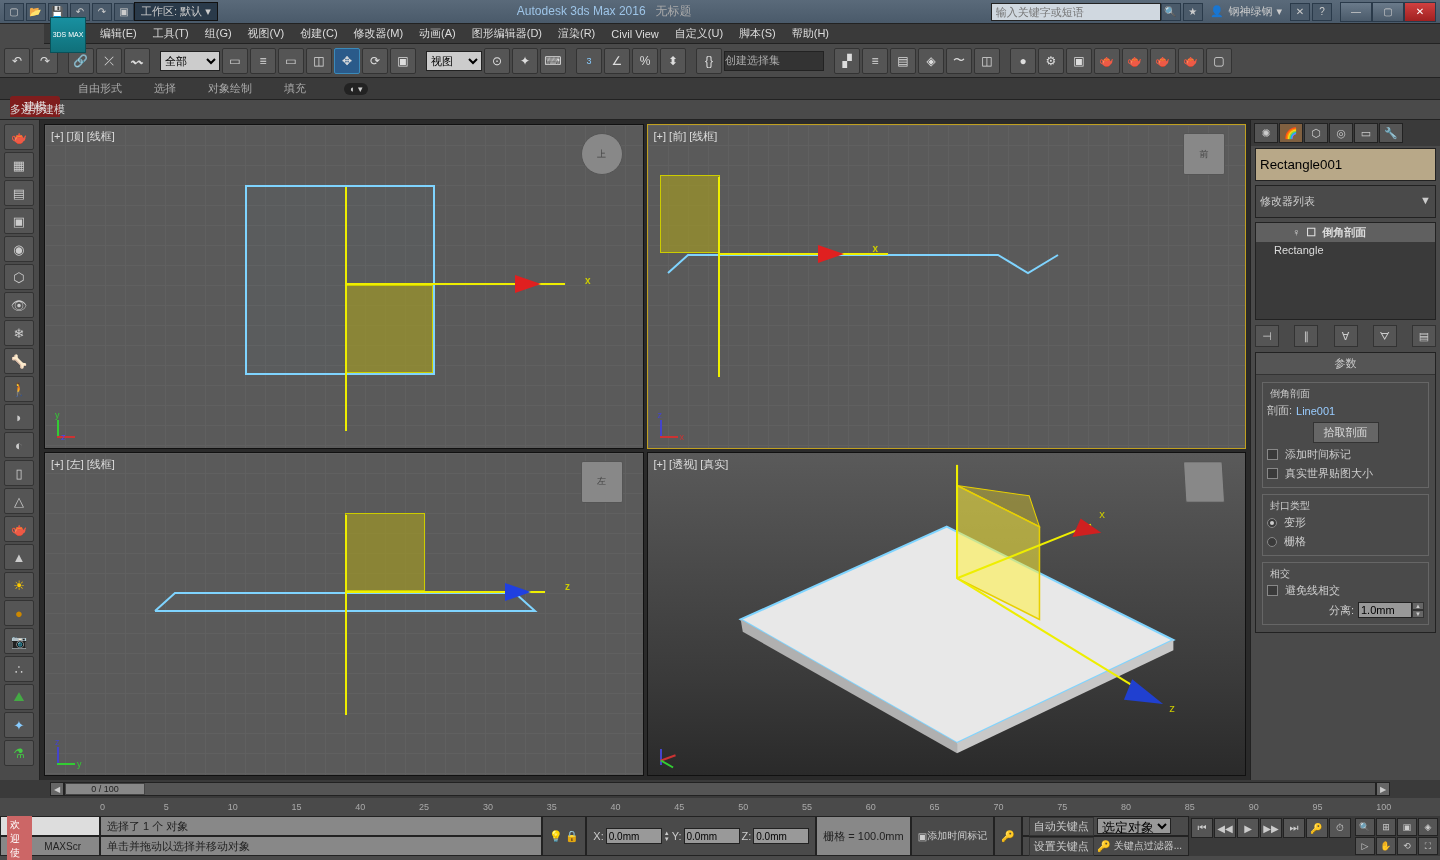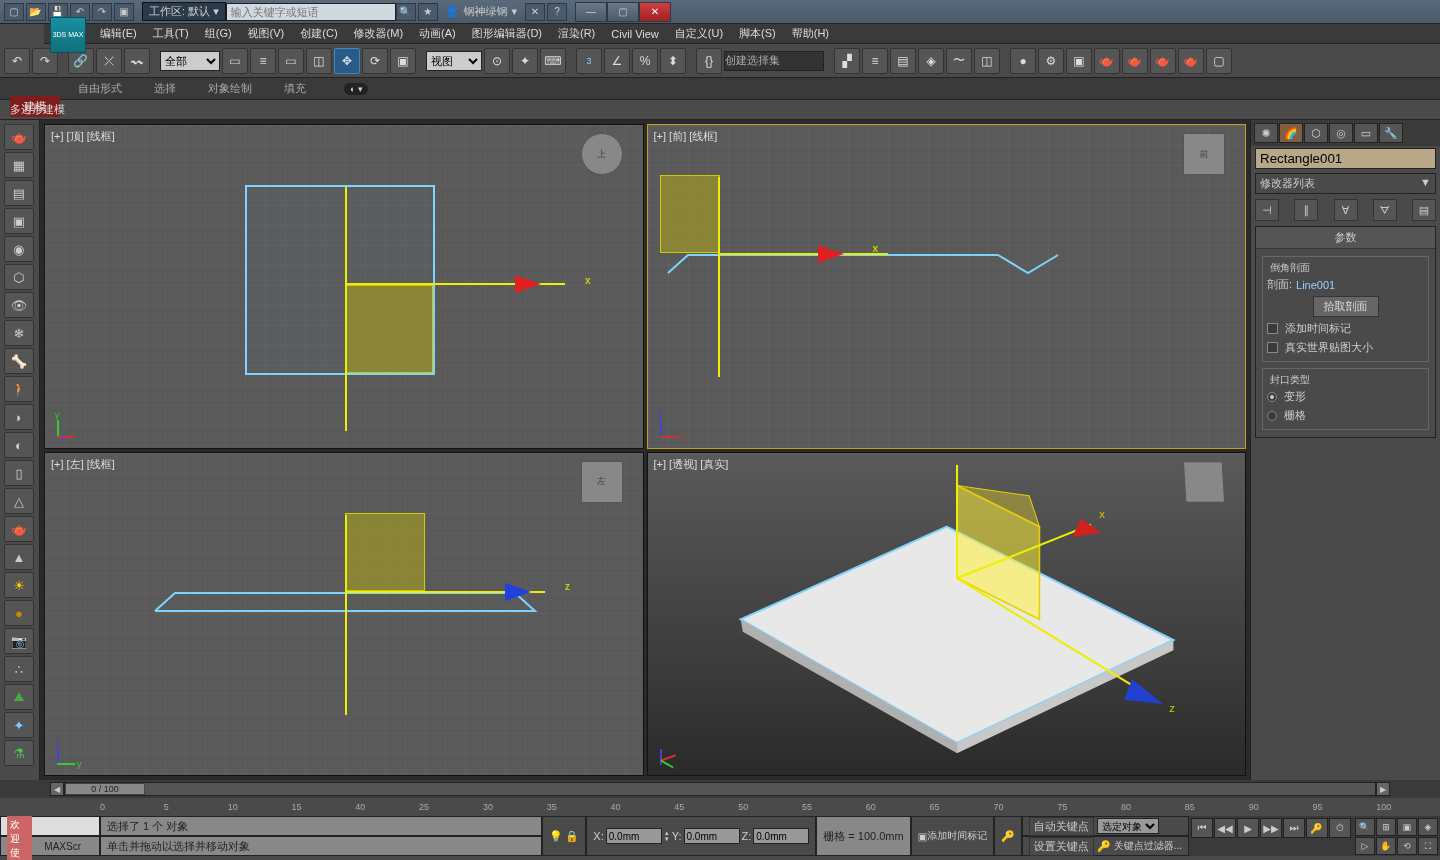--- a/index.html
+++ b/index.html
@@ -2,21 +2,21 @@
 <html><head>
 <meta charset="utf-8">
 <style>
 * { margin:0; padding:0; box-sizing:border-box; font-family:"Microsoft YaHei",Arial,sans-serif; }
 body { background:#4a4a4a; color:#ccc; font-size:11px; overflow:hidden; width:1440px; height:860px; }
 
 
 .titlebar { height:24px; background:linear-gradient(#5a6a7a,#4a5a6a); display:flex; align-items:center; padding:0 4px; border-bottom:1px solid #222; }
 .titlebar .ql { display:flex; gap:2px; }
 .titlebar .ql .btn, .titlebar .right .btn, .winbtn { width:20px; height:18px; background:#4a5a6a; border:1px solid #2a3a4a; display:flex; align-items:center; justify-content:center; font-size:10px; color:#ccc; cursor:pointer; }
-.titlebar .ws { background:#2a3a4a; border:1px solid #111; padding:1px 6px; margin-left:8px; font-size:11px; }
+.titlebar .ws { background:#2a3a4a; border:1px solid #111; padding:1px 6px; font-size:11px; }
 .titlebar .apptitle { flex:1; text-align:center; font-size:12px; color:#9ec5e8; }
 .titlebar .doc { color:#aaa; }
 .titlebar .search input { background:#d0d8e0; border:1px solid #222; height:18px; width:170px; font-size:11px; padding:2px 4px; color:#555; }
 .titlebar .right { display:flex; gap:2px; align-items:center; }
 .user { display:flex; align-items:center; gap:4px; padding:0 6px; }
 .winbtns { display:flex; margin-left:8px; }
 .winbtn { width:32px; height:20px; background:linear-gradient(#6a7a8a,#4a5a6a); }
 .winbtn.close { background:linear-gradient(#d04040,#a02020); color:#fff; }
 
 
@@ -64,21 +64,21 @@
 .arr-red { border-left:26px solid #e02020; border-top:9px solid transparent; border-bottom:9px solid transparent; }
 .arr-blue { border-left:26px solid #2040e0; border-top:9px solid transparent; border-bottom:9px solid transparent; }
 .axis-lbl { position:absolute; font-size:10px; font-weight:bold; }
 .axis-tri { position:absolute; bottom:10px; left:12px; z-index:2; }
 
 
 .right-panel { width:190px; background:#4a4a4a; border-left:1px solid #222; display:flex; flex-direction:column; font-size:11px; }
 .rp-tabs { display:flex; gap:1px; padding:3px; background:#3a3a3a; }
 .rp-tabs .t { width:24px; height:20px; background:#555; border:1px solid #222; display:flex;align-items:center;justify-content:center; font-size:11px; cursor:pointer; }
 .rp-tabs .t.active { background:#806040; }
-.rp-field { background:#aaa; color:#000; border:1px solid #222; padding:2px 4px; margin:2px 4px; }
+.rp-field { background:#aaa; color:#000; border:1px solid #222; padding:8px 4px; margin:2px 4px; }
 .rp-stack { flex:0 0 auto; margin:2px 4px; border:1px solid #222; background:#3a3a3a; height:98px; }
 .rp-stack .row { padding:2px 18px; color:#ddd; }
 .rp-stack .row.hi { background:#606060; font-weight:bold; padding-left:36px; }
 .rp-btns { display:flex; gap:2px; padding:3px 4px; justify-content:space-between; }
 .rp-btns .b { width:24px; height:22px; background:#555; border:1px solid #333; display:flex;align-items:center;justify-content:center; font-size:11px; cursor:pointer; }
 .rp-roll { border:1px solid #222; margin:2px 4px; background:#4a4a4a; }
 .rp-roll .hdr { text-align:center; padding:3px; background:#555; border-bottom:1px solid #333; }
 .rp-roll .body { padding:4px 6px; }
 .rp-roll .line { display:flex; align-items:center; gap:4px; padding:2px 0; }
 .rp-roll .grp { border:1px solid #666; padding:4px; margin:3px 0; }
@@ -100,37 +100,40 @@
 .timeslider .arr { width:14px;height:14px;background:#666;border:1px solid #222;display:flex;align-items:center;justify-content:center;font-size:8px; }
 .ruler { height:18px; background:#4a4a4a; display:flex; align-items:center; padding-left:100px; }
 .ruler .tk { flex:1; font-size:9px; color:#aaa; text-align:left; }
 .status { height:40px; background:#3a3a3a; display:flex; }
 .status .cell { border:1px solid #222; background:#888; color:#222; padding:2px 6px; font-size:11px; display:flex; align-items:center; }
 .status .dark { background:#4a4a4a; color:#ccc; }
 .status .coord { display:flex; align-items:center; gap:2px; }
 .status .coord input { width:56px; background:#999; border:1px solid #222; height:16px; font-size:10px; padding:0 2px; }
 .status .play { display:flex; gap:1px; padding:2px; }
 .status .play .pb { width:22px;height:20px;background:#555;border:1px solid #222;display:flex;align-items:center;justify-content:center;font-size:10px; cursor:pointer; }
-.status select { background:#999; border:1px solid #222; font-size:10px; height:16px; }
+.status select { background:#999; border:1px solid #222; font-size:13px; height:16px; }
 .navcube { display:grid; grid-template-columns:repeat(4,20px); grid-template-rows:repeat(2,18px); gap:1px; padding:2px; }
 .navcube .nb { background:#555; border:1px solid #222; display:flex;align-items:center;justify-content:center;font-size:9px; cursor:pointer; }
 </style>
 </head>
 <body>
 
 <div class="titlebar">
   <div class="ql">
     <div class="btn">▢</div>
     <div class="btn">📂</div>
     <div class="btn">💾</div>
     <div class="btn">↶</div>
     <div class="btn">↷</div>
     <div class="btn">▣</div>
   </div>
   <div class="ws"><span>工作区: 默认</span> ▾</div>
+  <div class="apptitle">
+    <span>Autodesk 3ds Max 2016</span> &nbsp; <span class="doc">无标题</span>
+  </div>
   <div class="search">
     <input placeholder="输入关键字或短语" style="">
   </div>
   <div class="right">
     <div class="btn">🔍</div>
     <div class="btn">★</div>
     <div class="user">👤 <span>钢神绿钢</span> ▾</div>
     <div class="btn">✕</div>
     <div class="btn">?</div>
   </div>
@@ -350,20 +353,24 @@
       <div class="t">⬡</div>
       <div class="t">◎</div>
       <div class="t">▭</div>
       <div class="t">🔧</div>
     </div>
     <input class="rp-field" style="background: rgb(184, 168, 136);" value="Rectangle001">
     <div class="rp-field" style="display:flex;justify-content:space-between;background:#4a4a4a;color:#ccc;border:1px solid #222">
         <span>修改器列表</span>
         <span>▼</span>
       </div>
+    <div class="rp-stack">
+      <div class="row hi">♀ &nbsp;☐ &nbsp;<span>倒角剖面</span></div>
+      <div class="row">Rectangle</div>
+    </div>
     <div class="rp-btns">
       <div class="b">⊣</div>
       <div class="b">∥</div>
       <div class="b">∀</div>
       <div class="b">ᗊ</div>
       <div class="b">▤</div>
     </div>
 
     <div class="rp-roll">
       <div class="hdr">参数</div>
@@ -389,20 +396,37 @@
         <div style="display:flex;gap:4px">
           <div class="grp" style="flex:1">
             <div class="gt">封口类型</div>
             <div class="line">
                 <span class="rad on"></span>
                 <span>变形</span>
               </div>
             <div class="line">
                 <span class="rad"></span>
                 <span>栅格</span>
+              </div>
+          </div>
+        </div>
+        <div class="grp">
+          <div class="gt">相交</div>
+          <div class="line">
+              <span class="chk"></span>
+              <span>避免线相交</span>
+            </div>
+          <div class="line" style="justify-content:flex-end">
+              <span>分离:</span>
+            <div class="spin">
+                <input value="1.0mm" style="">
+                <div class="sb">
+                  <div>▲</div>
+                  <div>▼</div>
+                </div>
               </div>
           </div>
         </div>
       </div>
     </div>
   </div>
 </div>
 
 <div class="timeslider">
   <div class="arr">◀</div>

